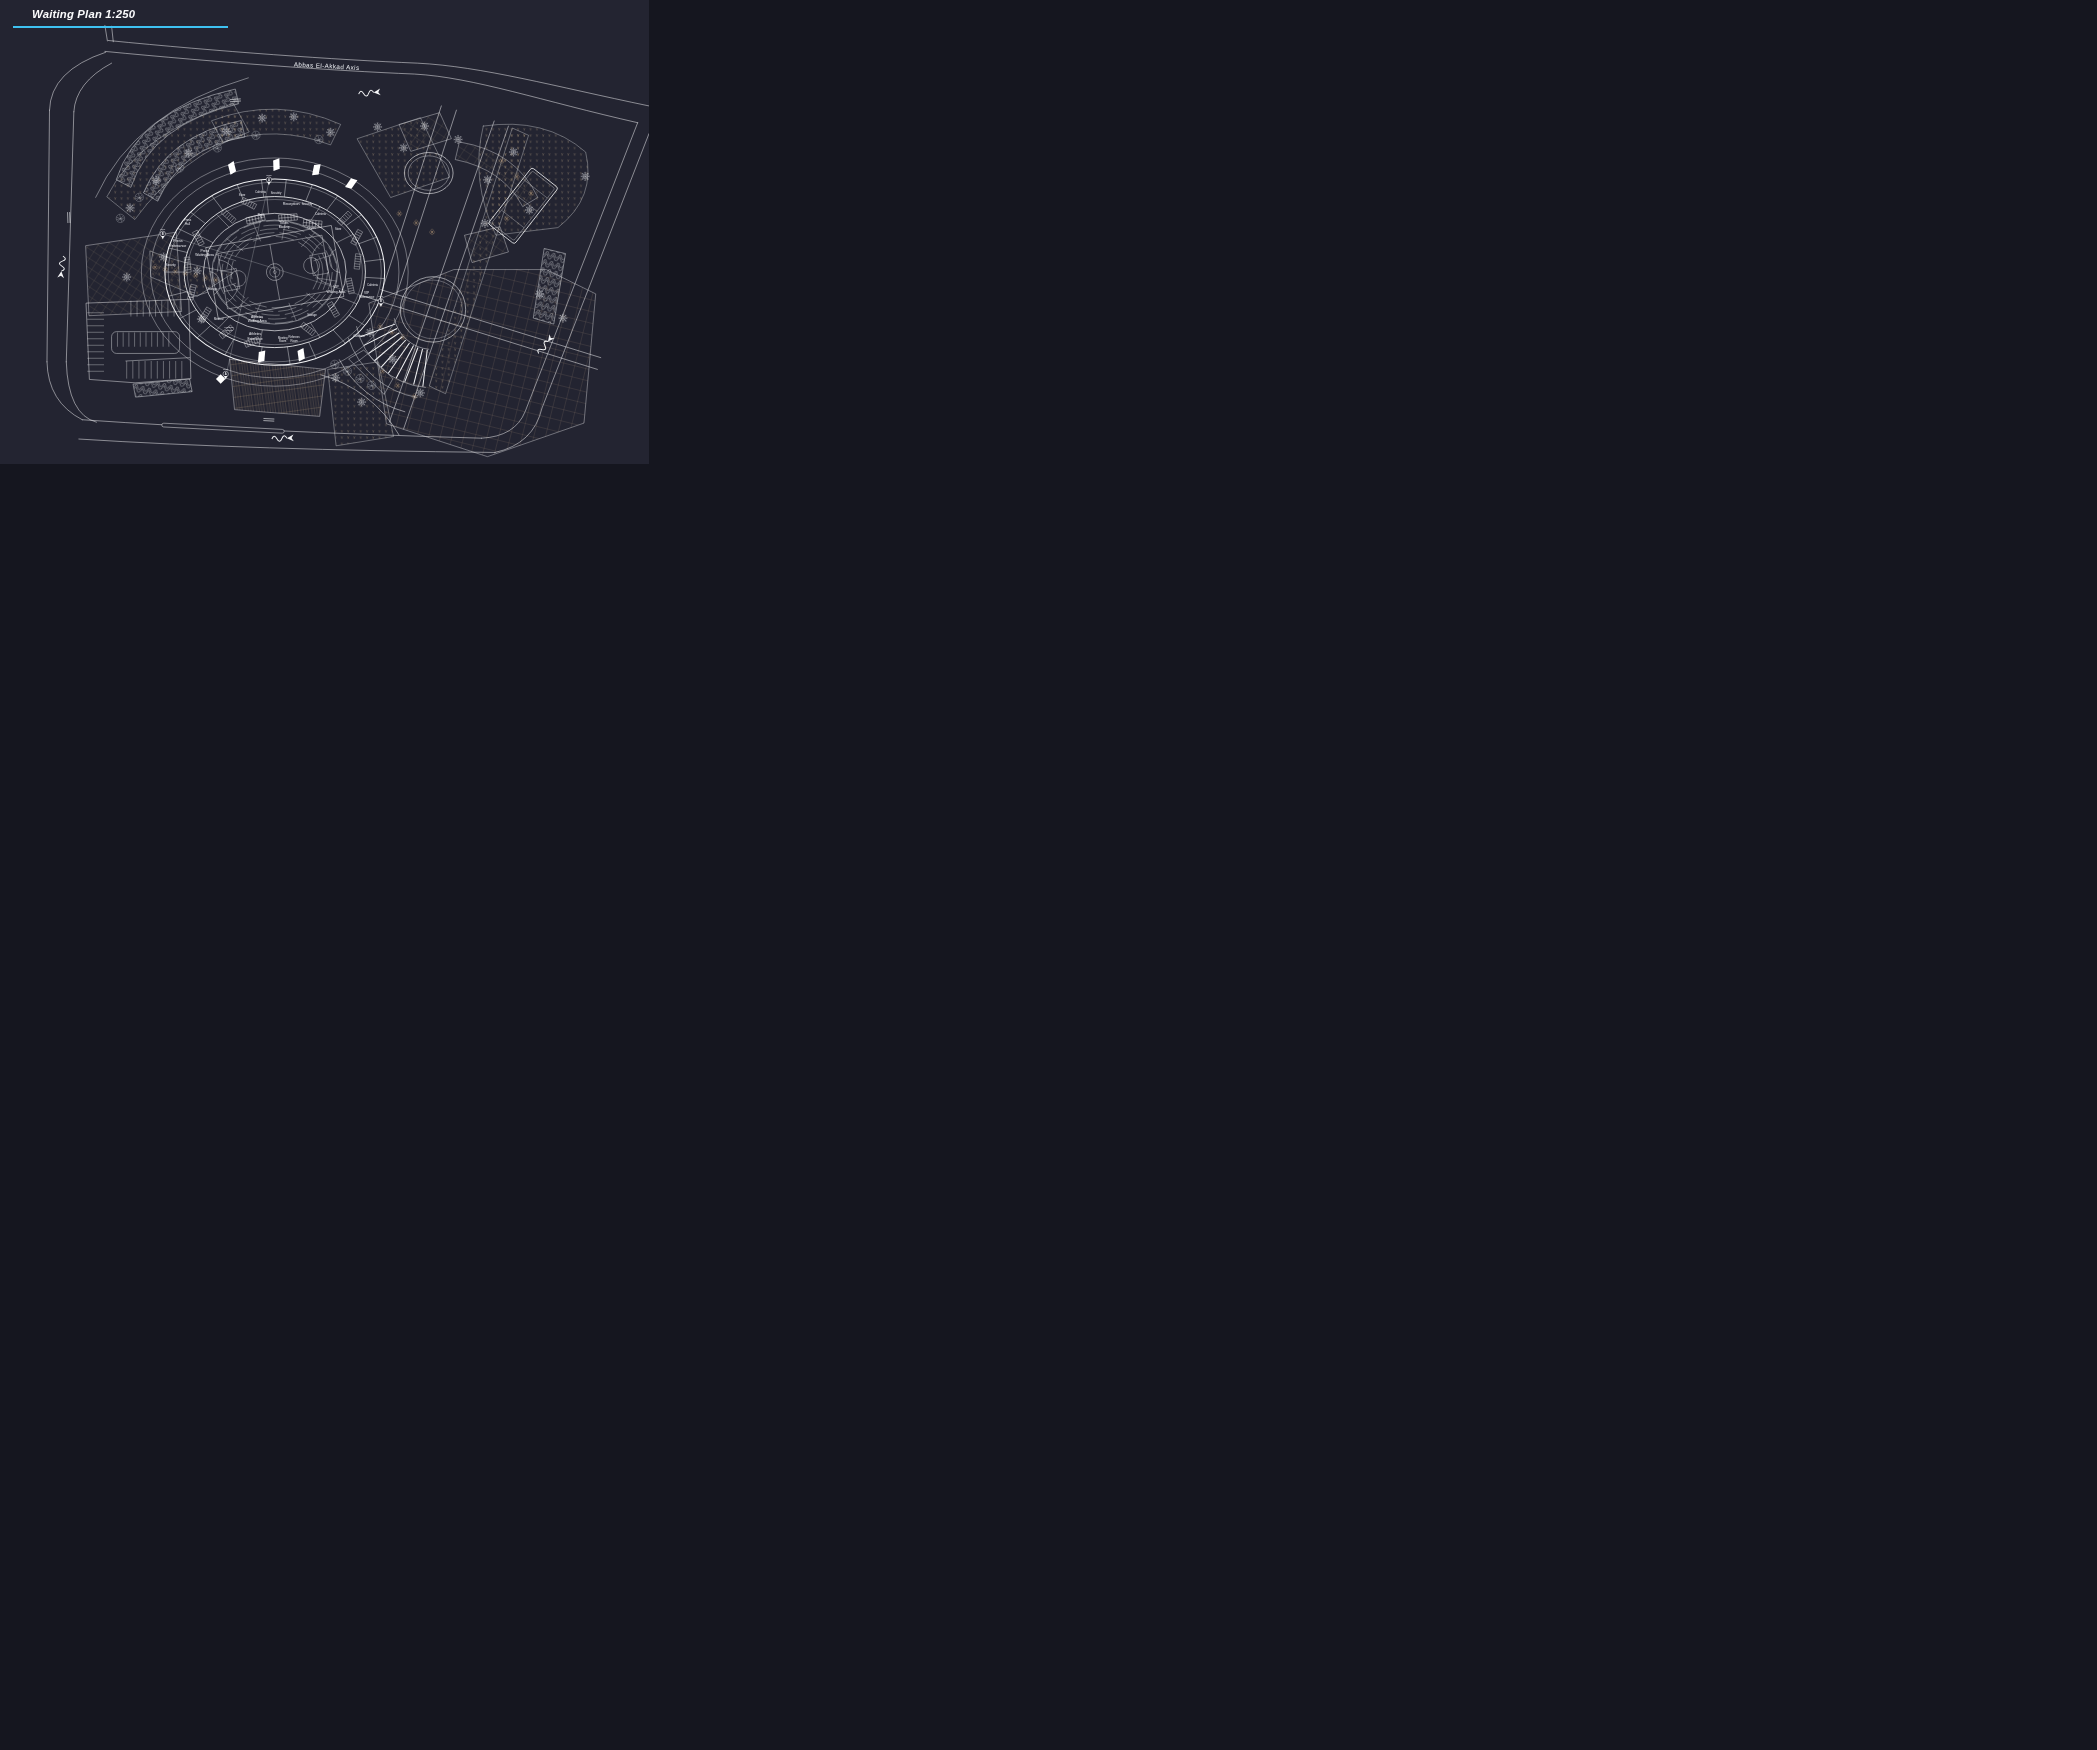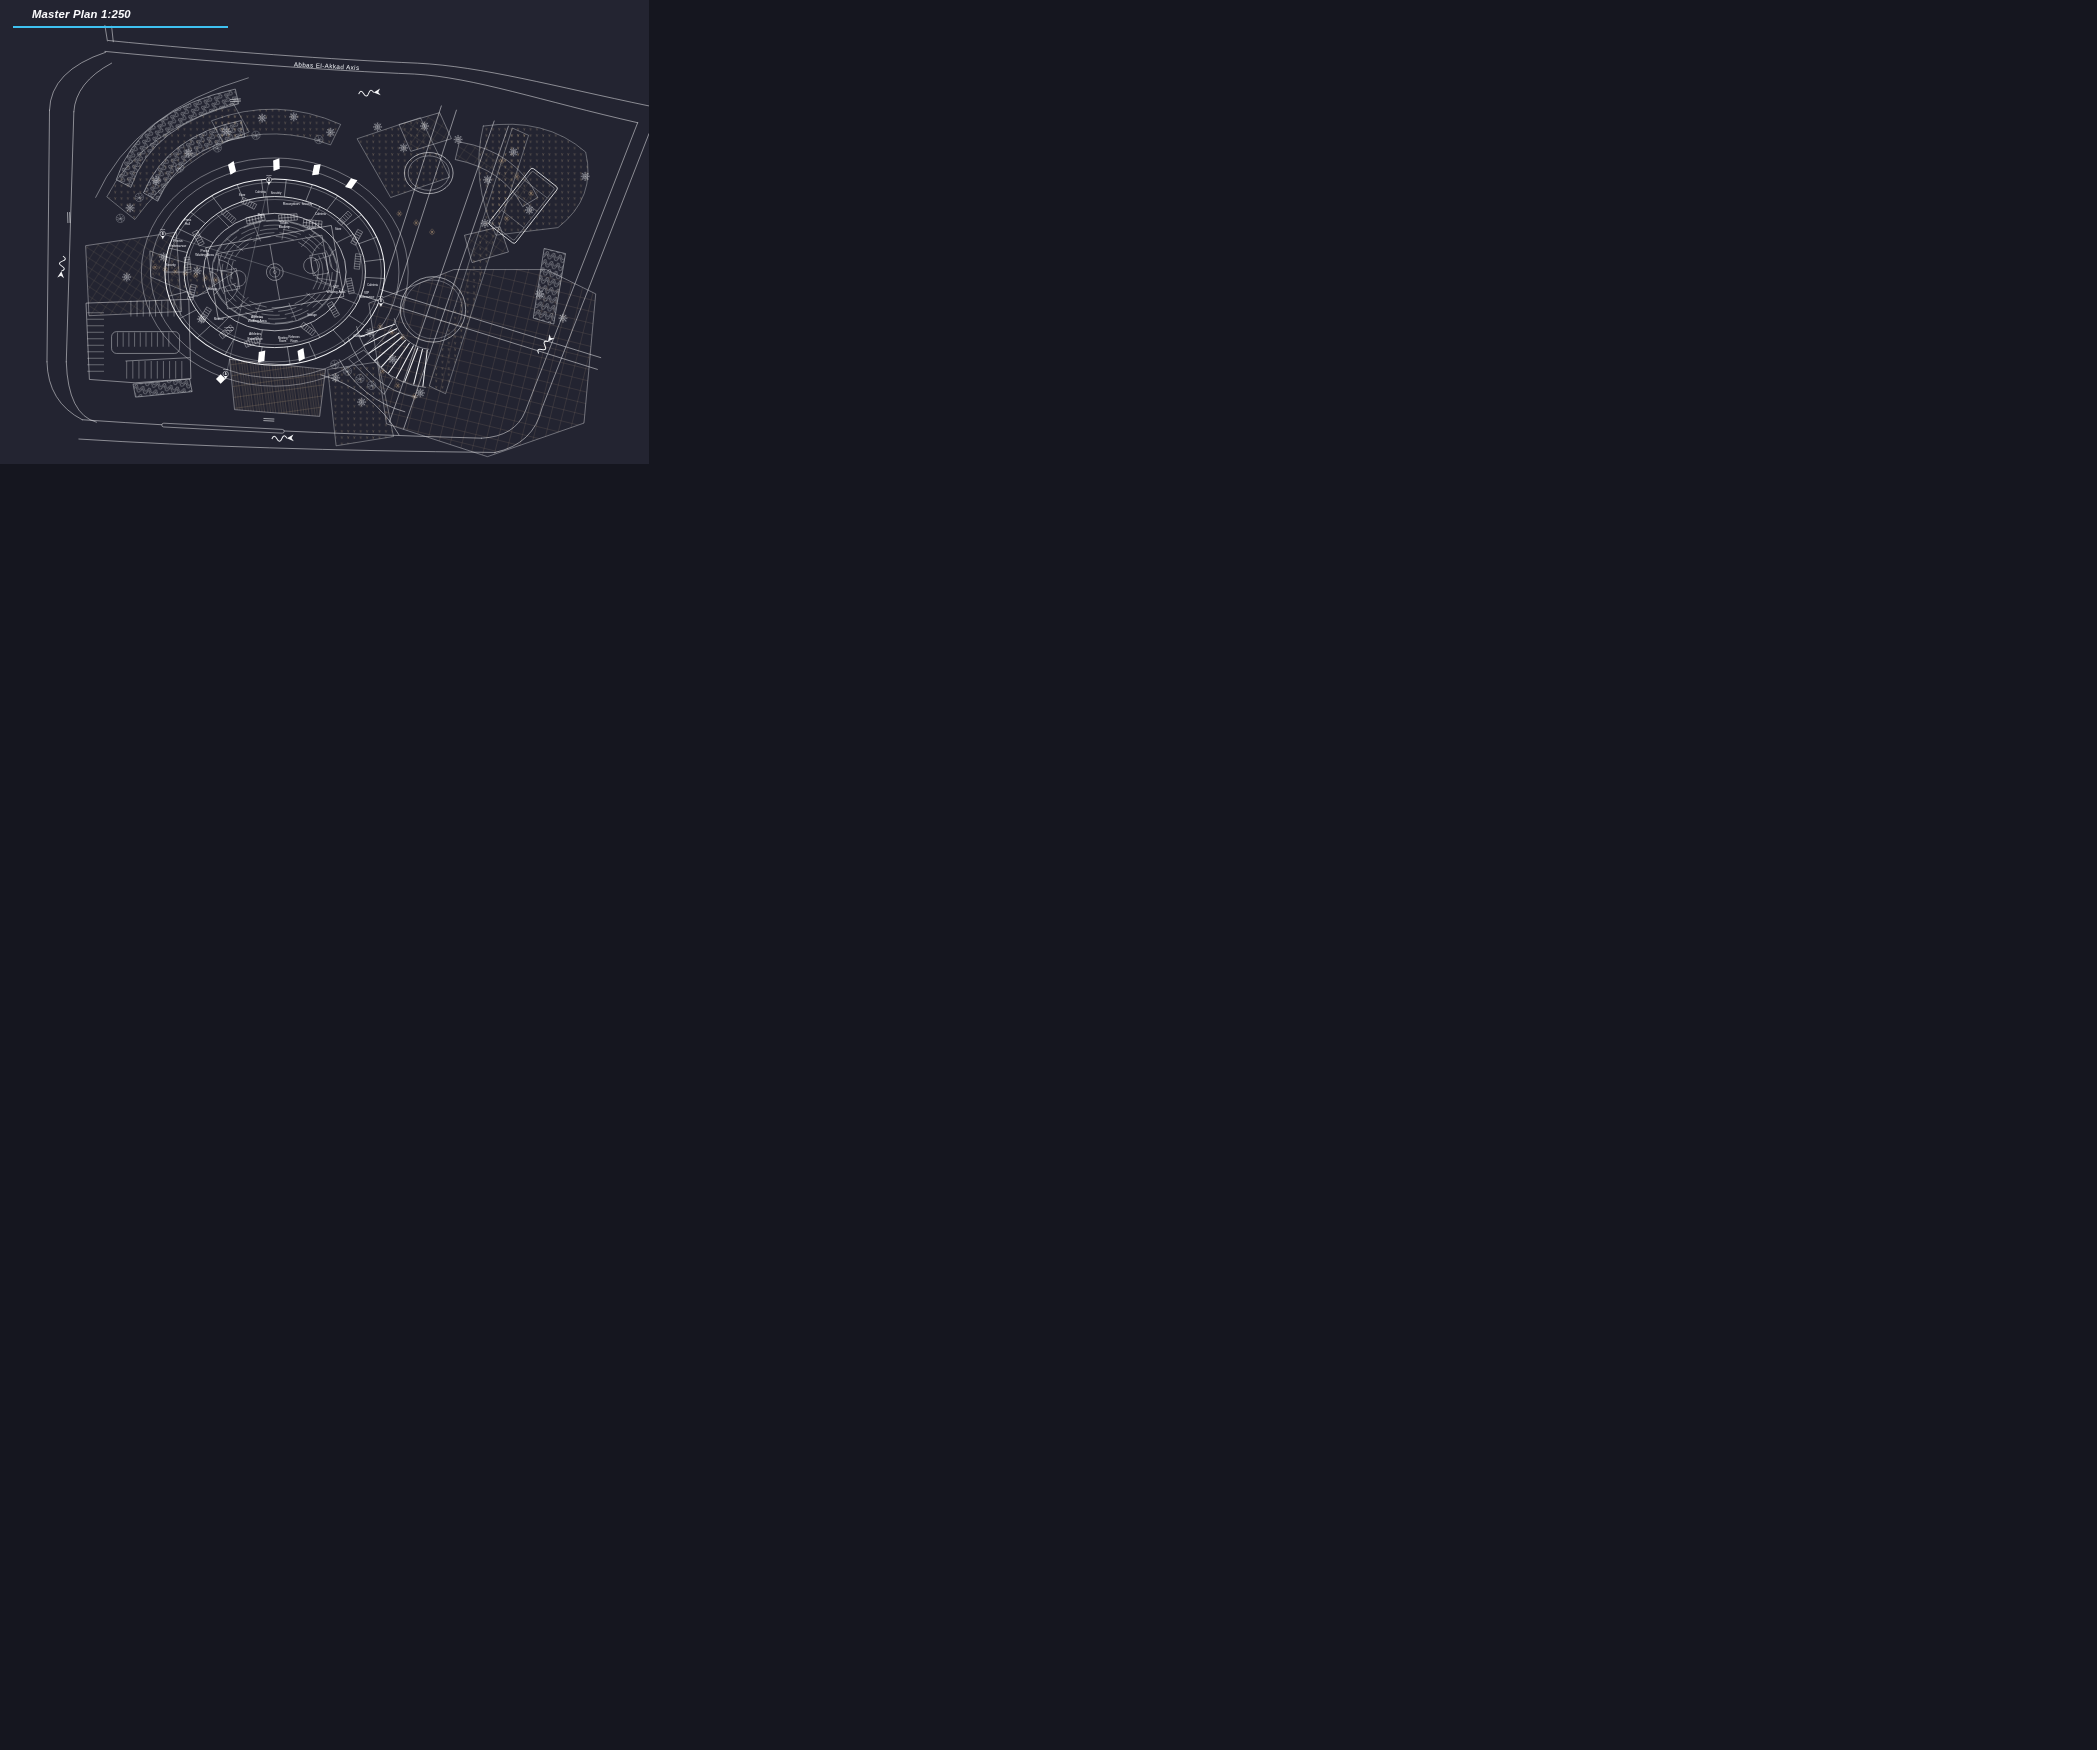--- a/index.html
+++ b/index.html
@@ -421,16 +421,16 @@
           <circle cx="908" cy="718" r="6.5" fill="#232431" stroke="#f4f5f7" stroke-width="1.2"></circle>
           <path d="M 904,723 L 908,731 L 912,723 Z" fill="#f4f5f7"></path>
           <text x="908" y="720.3" font-size="6.5" text-anchor="middle" class="mk">B</text>
           <text x="908" y="708.5" font-size="5" text-anchor="middle" fill="#e8e9ee">Long.</text>
         </g>
       </g>
 
     <text class="roadlbl" x="700" y="158" transform="rotate(3 700 158)">Abbas El-Akkad Axis</text>
   </svg>
 
-  <div class="title">Master Plan 1:250</div>
+  <div class="title">Waiting Plan 1:250</div>
   <div class="rule"></div>
 </div>
 
 
 </body></html>

